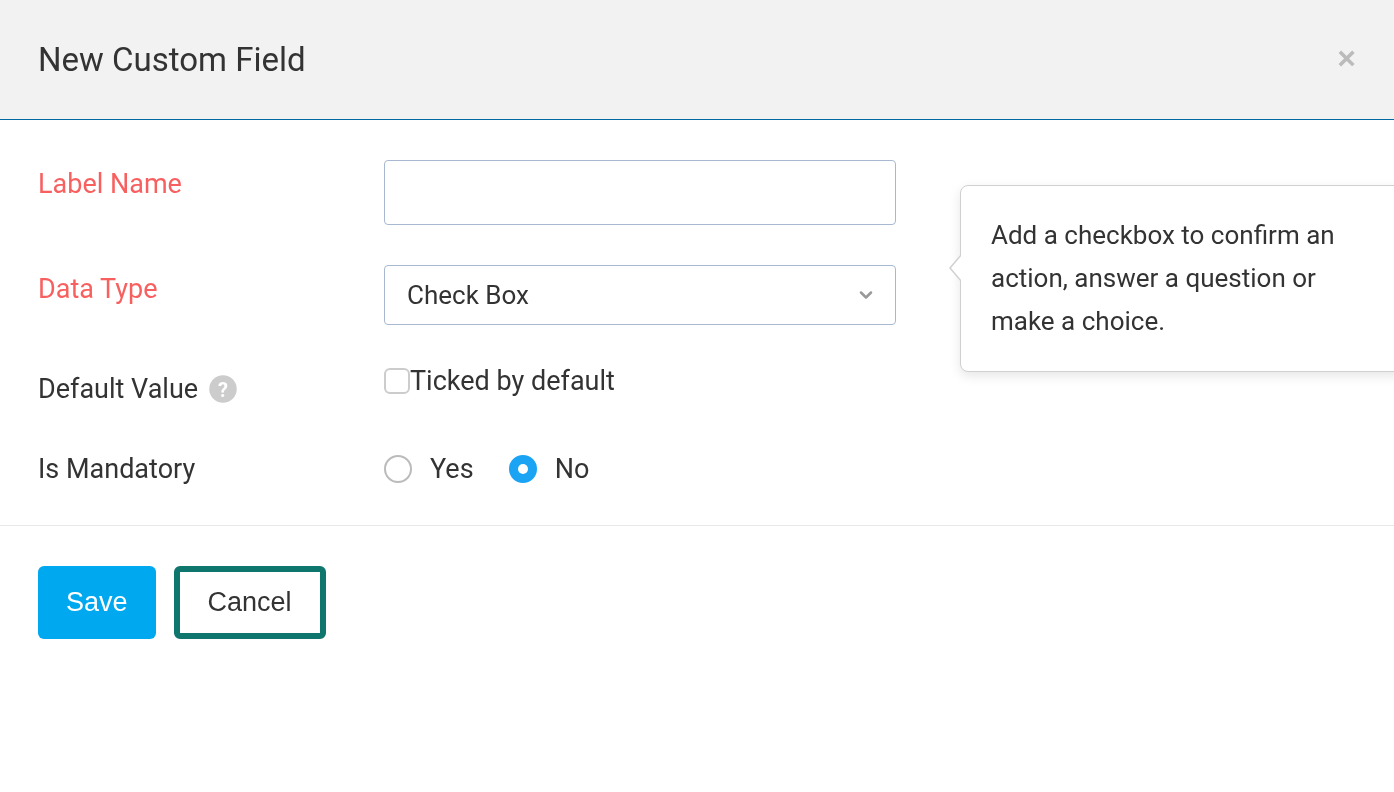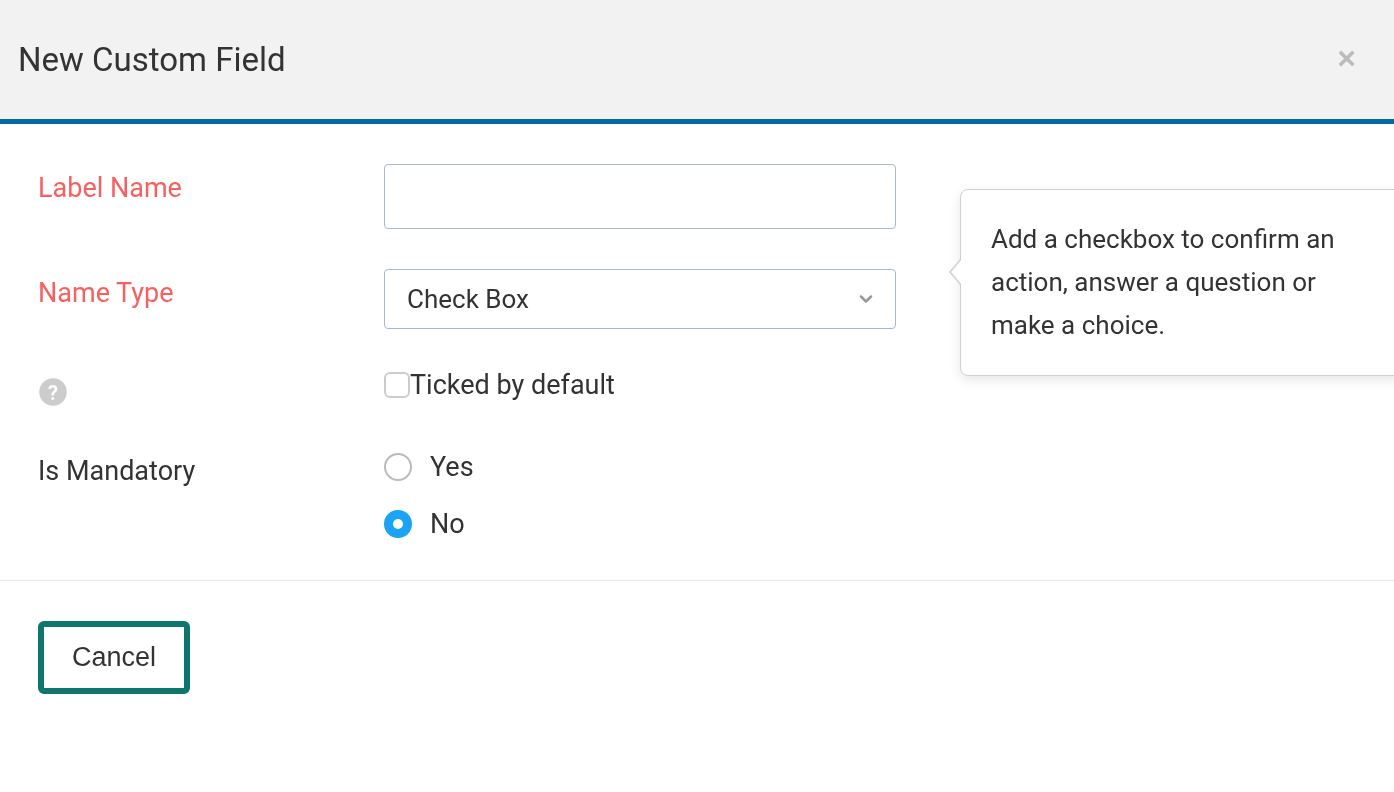--- a/index.html
+++ b/index.html
@@ -9,23 +9,23 @@
     }
     body {
       font-family: -apple-system, BlinkMacSystemFont, "Segoe UI", Roboto, "Helvetica Neue", Arial, sans-serif;
       background: #fff;
       width: 1394px;
       height: 792px;
       overflow: hidden;
     }
     .modal-header {
       background: #f2f2f2;
-      padding: 40px 18px;
-      position: relative;
-      border-bottom: 5px solid #0369a1;
+      padding: 40px 38px;
+      position: relative;
+      border-bottom: 1px solid #0369a1;
     }
     .modal-title {
       font-size: 33px;
       font-weight: 400;
       color: #333;
     }
     .close-btn {
       position: absolute;
       top: 42px;
       right: 38px;
@@ -118,22 +118,22 @@
       border-radius: 6px;
       background: #fff;
       cursor: pointer;
     }
     .checkbox-label {
       font-size: 27px;
       color: #333;
     }
     .radio-group {
       display: flex;
-      flex-direction: column;
-      gap: 25px;
+      flex-direction: row;
+      gap: 35px;
       padding-top: 4px;
     }
     .radio-wrapper {
       display: flex;
       align-items: center;
       gap: 18px;
       cursor: pointer;
     }
     .radio-circle {
       width: 28px;
@@ -233,62 +233,64 @@
 </div>
 
 <div class="modal-body">
 
   <div class="form-row">
     <div class="form-label required">Label Name</div>
     <input type="text" class="text-input" value="" style="">
   </div>
 
   <div class="form-row section-dt">
-    <div class="form-label required">Name Type</div>
+    <div class="form-label required">Data Type</div>
     <div class="select-wrapper">
       <div class="select-input">
         <span>Check Box</span>
       </div>
       <span class="chevron-icon">
         <svg viewBox="0 0 24 24" width="20" height="20" fill="none" stroke="#999" stroke-width="3" stroke-linecap="round" stroke-linejoin="round">
           <polyline points="6 9 12 15 18 9"></polyline>
         </svg>
       </span>
     </div>
     <div class="tooltip">Add a checkbox to confirm an action, answer a question or make a choice.</div>
   </div>
 
   <div class="form-row">
     <div class="form-label">
+      <span>Default Value</span>
       <span class="help-icon">
         <svg viewBox="0 0 24 24" width="30" height="30">
           <circle cx="12" cy="12" r="11" fill="#ccc"></circle>
           <text x="12" y="18" font-size="16" font-weight="bold" text-anchor="middle" fill="#fff">?</text>
         </svg>
       </span>
     </div>
     <div class="checkbox-wrapper">
       <div class="checkbox-box"></div>
       <span class="checkbox-label">Ticked by default</span>
     </div>
   </div>
 
-  <div class="form-row" style="margin-bottom:0;">
+  <div class="form-row" style="margin-bottom:0;align-items:flex-end;">
     <div class="form-label">Is Mandatory</div>
     <div class="radio-group">
       <div class="radio-wrapper">
         <div class="radio-circle"></div>
         <span class="radio-label">Yes</span>
       </div>
       <div class="radio-wrapper">
         <div class="radio-circle selected">
           <div class="radio-inner"></div>
         </div>
         <span class="radio-label">No</span>
       </div>
     </div>
   </div>
 
 </div>
 
 <div class="modal-footer">
+  <button class="btn btn-primary">Save</button>
   <button class="btn btn-secondary">Cancel</button>
 </div>
 
 </body></html>

